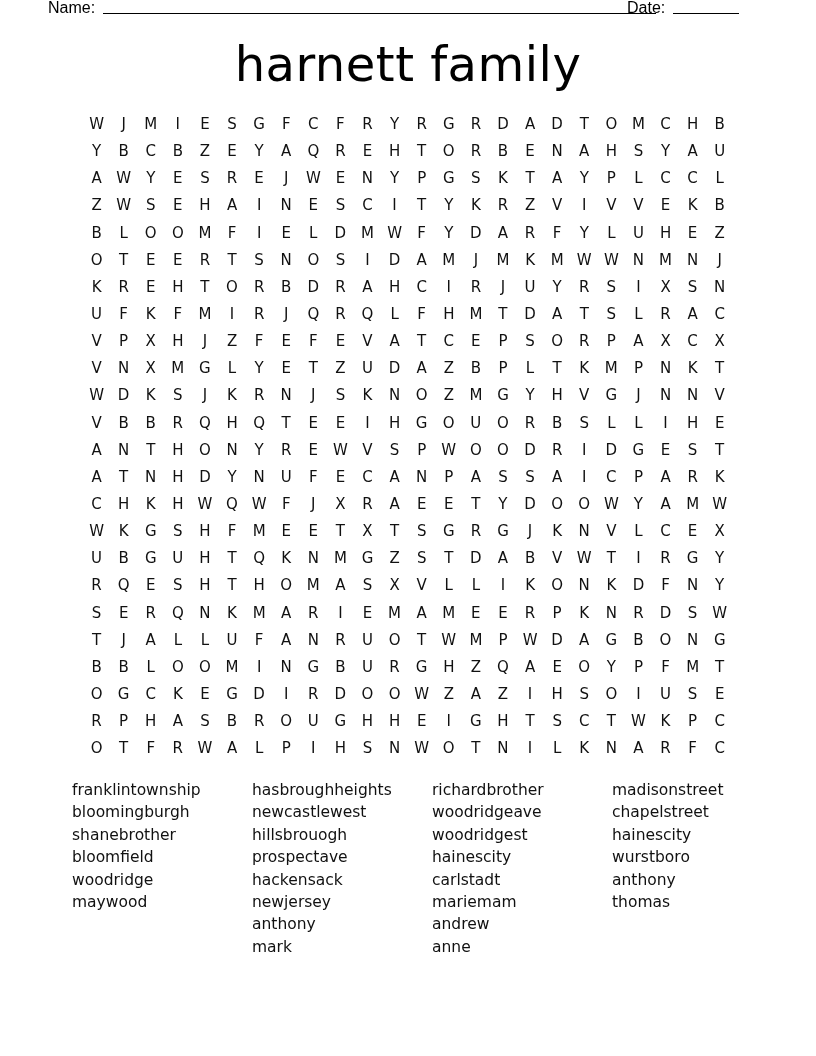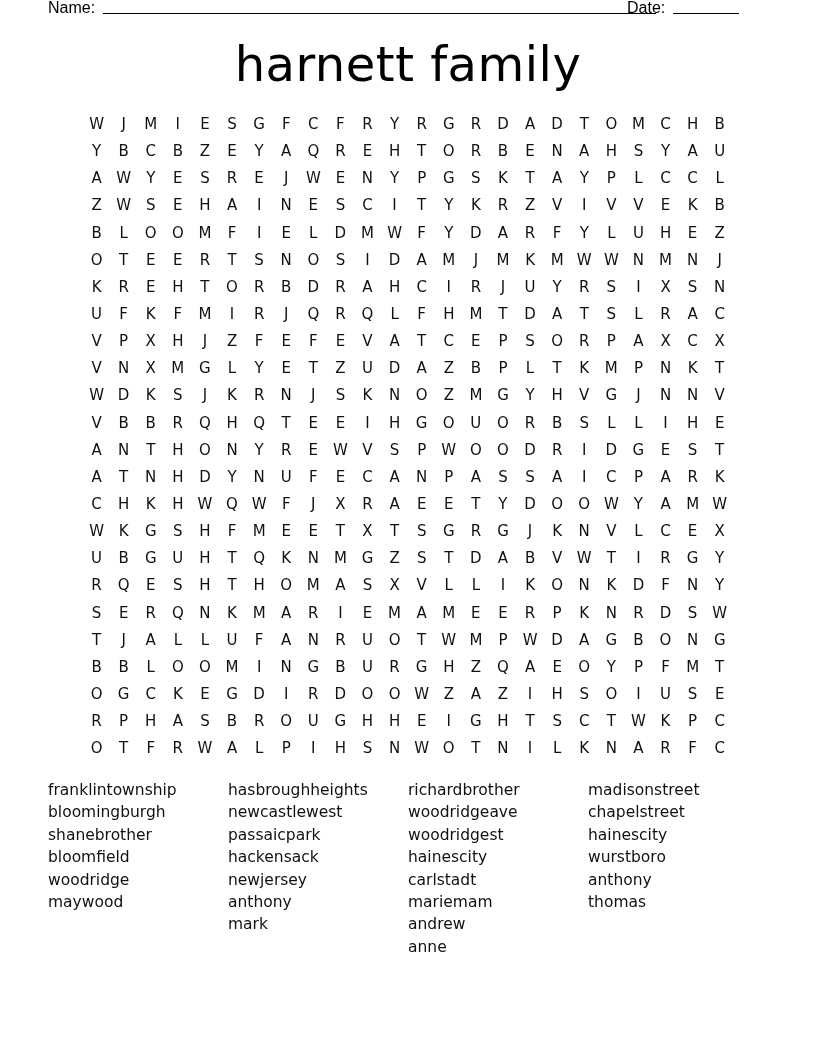--- a/index.html
+++ b/index.html
@@ -23,21 +23,21 @@
     display: grid; grid-template-columns: repeat(24, 27.1px); grid-auto-rows: 27.15px;
   }
   .cell {
     font-family: "DejaVu Sans", sans-serif; font-size: 15px; text-align: center;
     line-height: 27px; color: #111;
   }
   .wordlist {
     position: absolute; left: 48px; top: 779px;
     display: grid; grid-template-columns: 180px 180px 180px 180px;
   }
-  .wordcol { display: flex; flex-direction: column; }
+  .wordcol { display: flex; flex-direction: column; margin-left: 24px; }
   .word {
     font-family: "DejaVu Sans", sans-serif; font-size: 15.5px; line-height: 22.4px; color: #111;
     white-space: nowrap;
   }
 </style>
 </head>
 <body>
 
 <div class="header-line">
   <span class="name-label">Name:</span>
@@ -632,21 +632,22 @@
       <div class="word">franklintownship</div>
       <div class="word">bloomingburgh</div>
       <div class="word">shanebrother</div>
       <div class="word">bloomfield</div>
       <div class="word">woodridge</div>
       <div class="word">maywood</div>
     </div>
     <div class="wordcol">
       <div class="word">hasbroughheights</div>
       <div class="word">newcastlewest</div>
-      <div class="word">passaicpark</div>
+      <div class="word">hillsbrouogh</div>
+      <div class="word">prospectave</div>
       <div class="word">hackensack</div>
       <div class="word">newjersey</div>
       <div class="word">anthony</div>
       <div class="word">mark</div>
     </div>
     <div class="wordcol">
       <div class="word">richardbrother</div>
       <div class="word">woodridgeave</div>
       <div class="word">woodridgest</div>
       <div class="word">hainescity</div>

